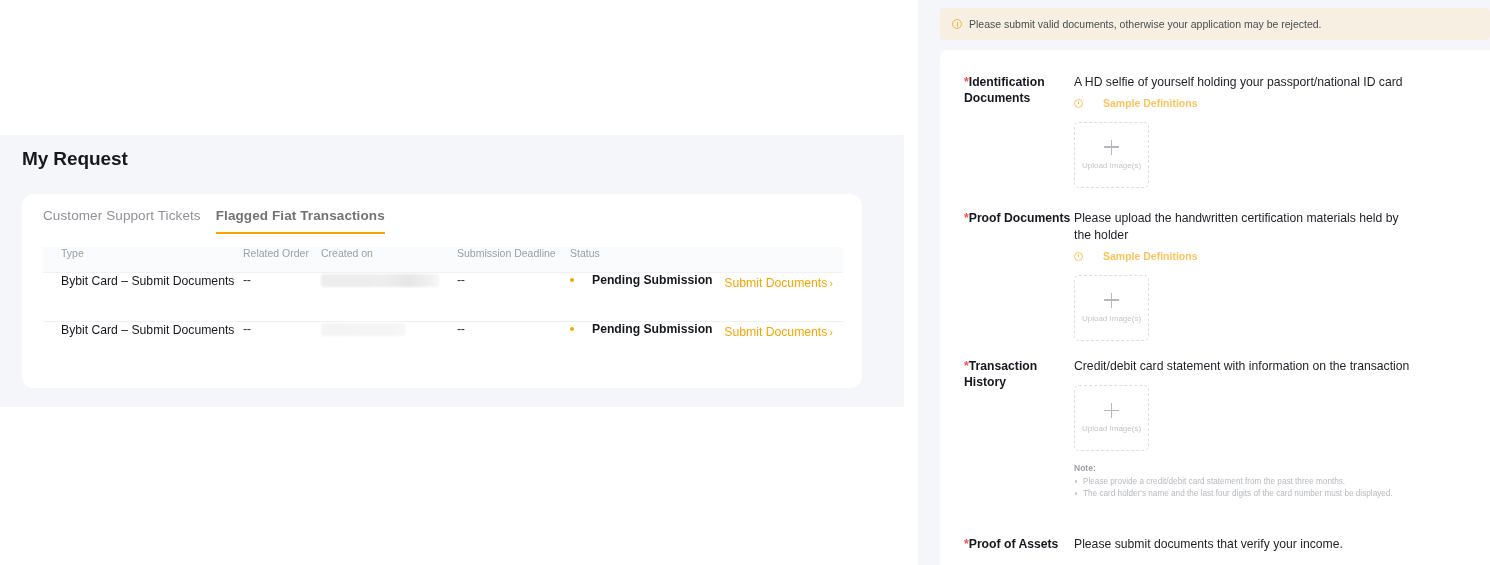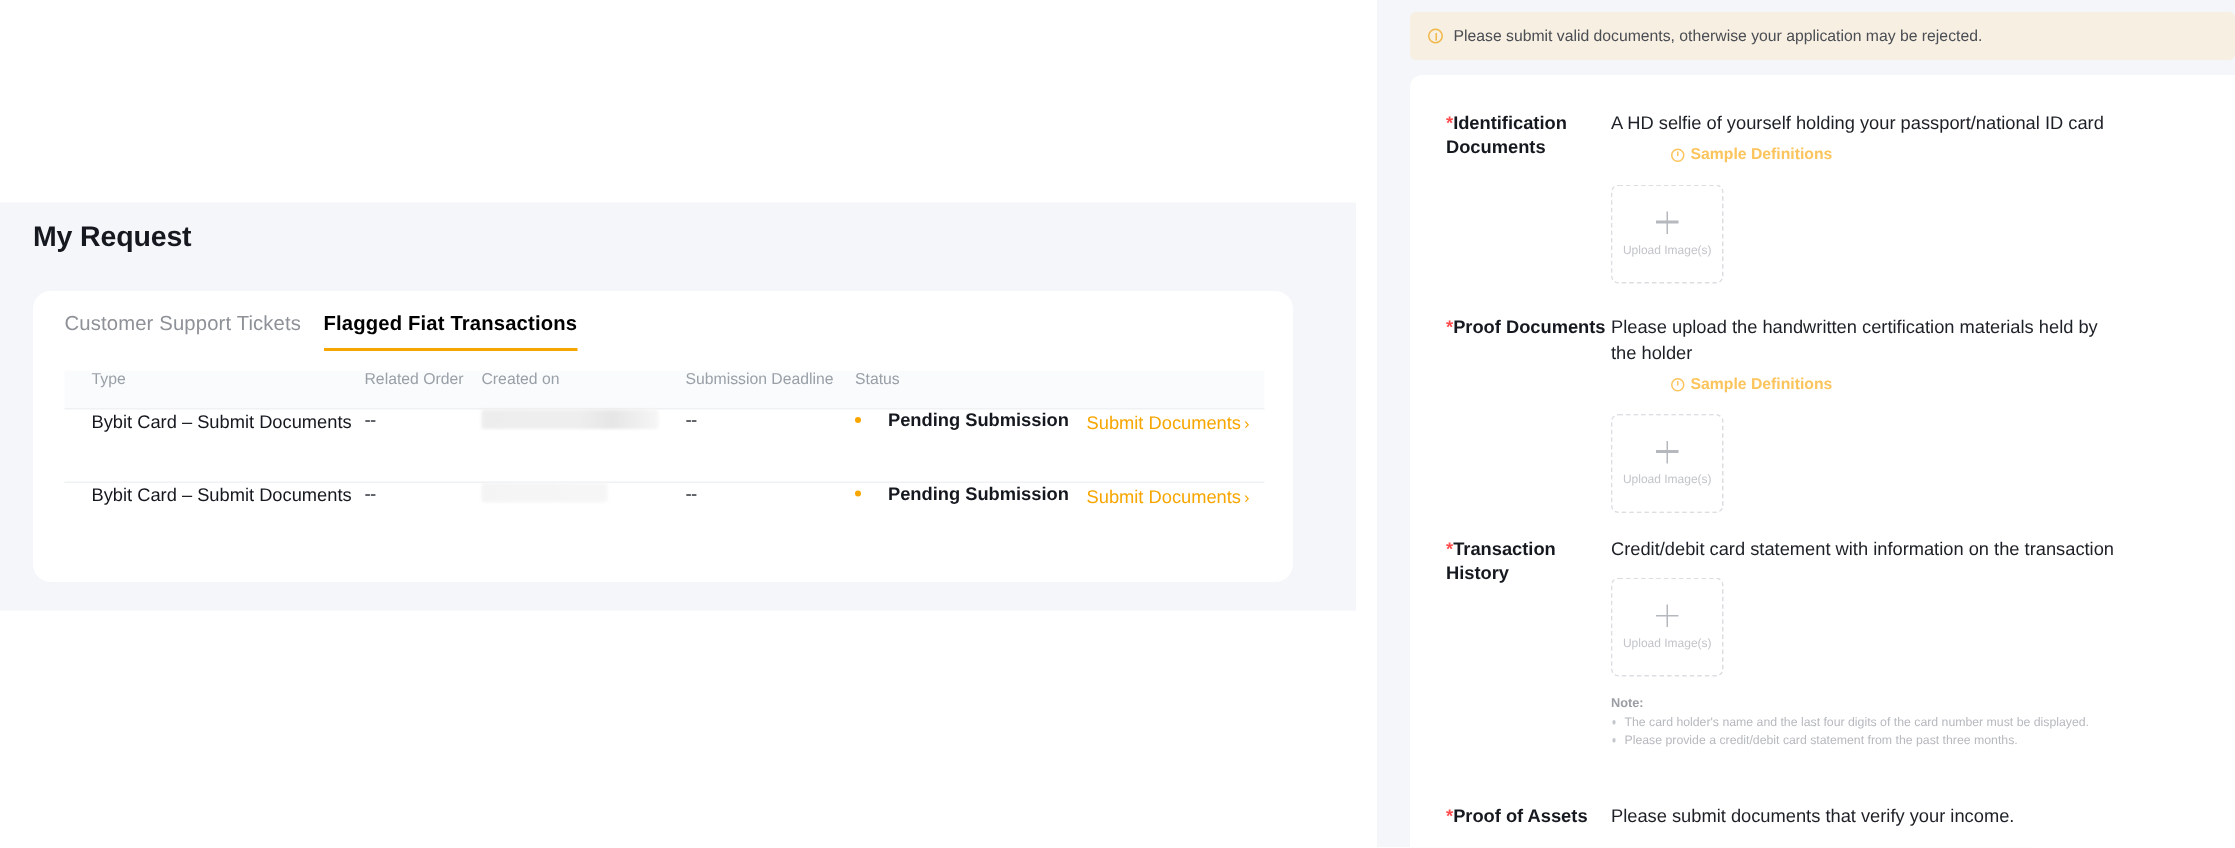--- a/index.html
+++ b/index.html
@@ -30,21 +30,21 @@
   }
   .tabs {
     position: absolute; left: 21px; top: 14px;
     display: flex; align-items: flex-end; gap: 15px;
   }
   .tab {
     font-size: 13.5px; color: #8e9197; padding-bottom: 9px;
     border-bottom: 2.5px solid transparent; cursor: pointer;
     letter-spacing: 0.1px;
   }
-  .tab.active { color: #000000; font-weight: 700; border-bottom-color: #f7a600; text-align: center; }
+  .tab.active { color: #737373; font-weight: 700; border-bottom-color: #f7a600; text-align: center; }
 
   .tbl { position: absolute; left: 21px; top: 53px; width: 800px; }
   .tbl-head {
     display: flex; height: 25px;
     background: #fafbfc;
   }
   .tbl-head div { font-size: 10.5px; color: #9aa0a8; }
   .tbl-row {
     display: flex; align-items: flex-start; height: 49px;
     border-top: 1px solid #f0f1f3;
@@ -102,23 +102,23 @@
   }
   .frow { display: flex; position: absolute; }
   .flabel {
     width: 110px; font-size: 12.2px; font-weight: 700; color: #15181e;
     line-height: 16px;
   }
   .flabel .req { color: #ff4d4f; font-weight: 700; }
   .fbody { width: 330px; }
   .fdesc { font-size: 12.2px; color: #1d2026; line-height: 17px; }
   .sample-link {
-    display: inline-flex; align-items: center; gap: 4px;
+    display: inline-flex; align-items: center; gap: 20px;
     margin-top: 6px; font-size: 10.5px; font-weight: 700;
-    color: #fcc45c; cursor: pointer; margin-left: 40px;
+    color: #fcc45c; cursor: pointer;
   }
   .ico-clock {
     width: 9px; height: 9px; border-radius: 50%;
     border: 1.1px solid #fcc45c; position: relative; flex: none;
   }
   .ico-clock::after {
     content:""; position:absolute; left:3.3px; top:1.6px;
     width:1.1px; height:3.2px; background:#fcc45c;
   }
   .upload-box {
@@ -259,22 +259,22 @@
       <div class="flabel"><span class="req">*</span><span>Transaction History</span></div>
       <div class="fbody" style="width:340px;">
         <div class="fdesc">Credit/debit card statement with information on the transaction</div>
         <div class="upload-box">
           <span class="plus"></span>
           <span class="upload-cap">Upload Image(s)</span>
         </div>
         <div class="note-blk">
           <div class="note-ttl">Note:</div>
           <ul class="note-list">
+            <li>Please provide a credit/debit card statement from the past three months.</li>
             <li>The card holder's name and the last four digits of the card number must be displayed.</li>
-            <li>Please provide a credit/debit card statement from the past three months.</li>
           </ul>
         </div>
       </div>
     </div>
 
     <div class="frow" style="left:24px; top:486px;">
       <div class="flabel"><span class="req">*</span><span>Proof of Assets</span></div>
       <div class="fbody">
         <div class="fdesc">Please submit documents that verify your income.</div>
       </div>

